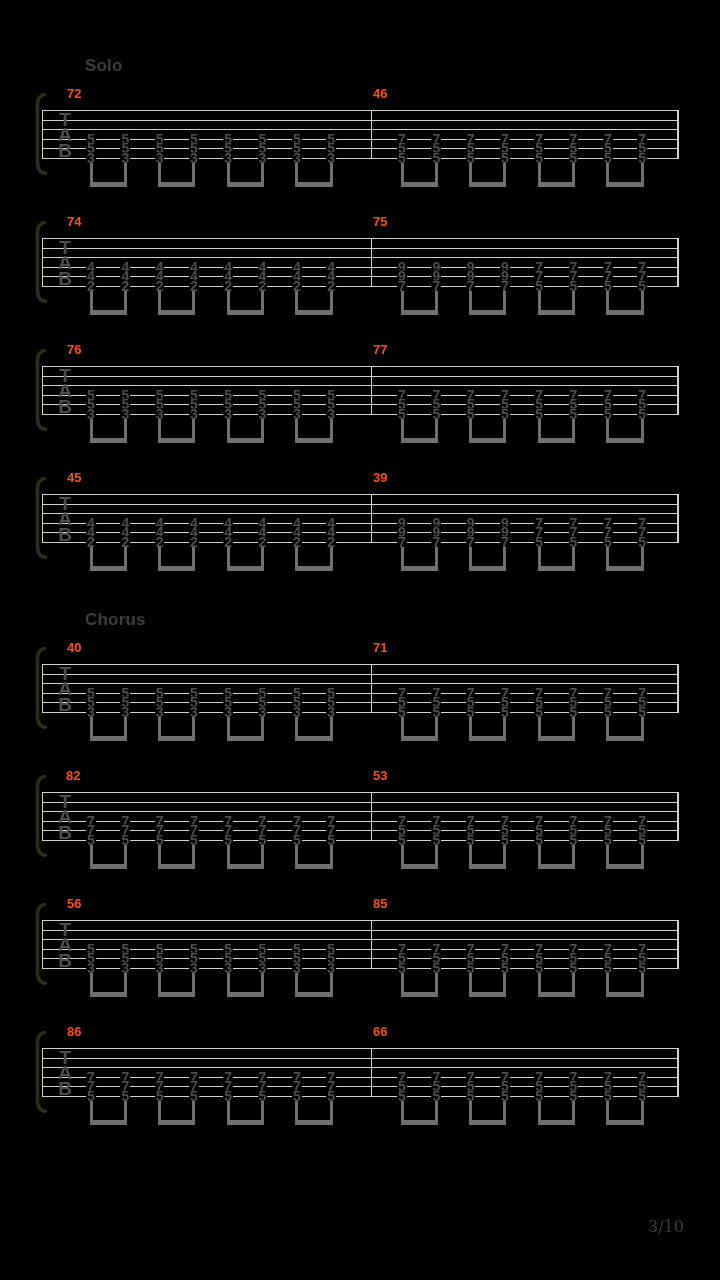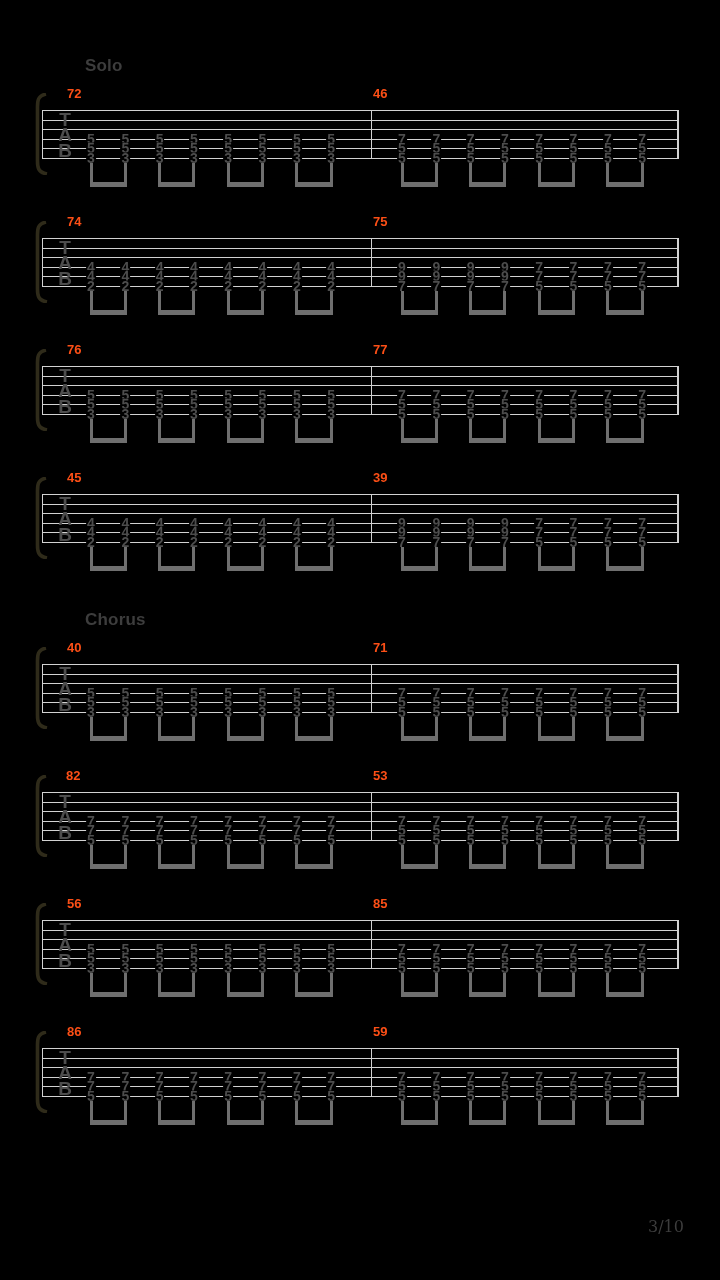--- a/index.html
+++ b/index.html
@@ -744,21 +744,21 @@
         <div class="stem" style="left: 158.1px; top: 1101px; height: 24px;"></div>
         <div class="stem" style="left: 192.4px; top: 1101px; height: 24px;"></div>
         <div class="beam" style="left: 158.1px; top: 1120px; width: 37.3px;"></div>
         <div class="stem" style="left: 226.7px; top: 1101px; height: 24px;"></div>
         <div class="stem" style="left: 261px; top: 1101px; height: 24px;"></div>
         <div class="beam" style="left: 226.7px; top: 1120px; width: 37.3px;"></div>
         <div class="stem" style="left: 295.3px; top: 1101px; height: 24px;"></div>
         <div class="stem" style="left: 329.6px; top: 1101px; height: 24px;"></div>
         <div class="beam" style="left: 295.3px; top: 1120px; width: 37.3px;"></div>
         <div class="measure-hit" style="left: 371px; top: 1022px; width: 308px; height: 104px;"></div>
-        <div class="measure-number" style="left: 373px; top: 1024px;">59</div>
+        <div class="measure-number" style="left: 373px; top: 1024px;">66</div>
         <div class="fret" style="left: 402px; top: 1076.5px;">7</div>
         <div class="fret" style="left: 402px; top: 1086px;">5</div>
         <div class="fret" style="left: 402px; top: 1095.5px;">5</div>
         <div class="fret" style="left: 436.3px; top: 1076.5px;">7</div>
         <div class="fret" style="left: 436.3px; top: 1086px;">5</div>
         <div class="fret" style="left: 436.3px; top: 1095.5px;">5</div>
         <div class="fret" style="left: 470.6px; top: 1076.5px;">7</div>
         <div class="fret" style="left: 470.6px; top: 1086px;">5</div>
         <div class="fret" style="left: 470.6px; top: 1095.5px;">5</div>
         <div class="fret" style="left: 504.9px; top: 1076.5px;">7</div>

